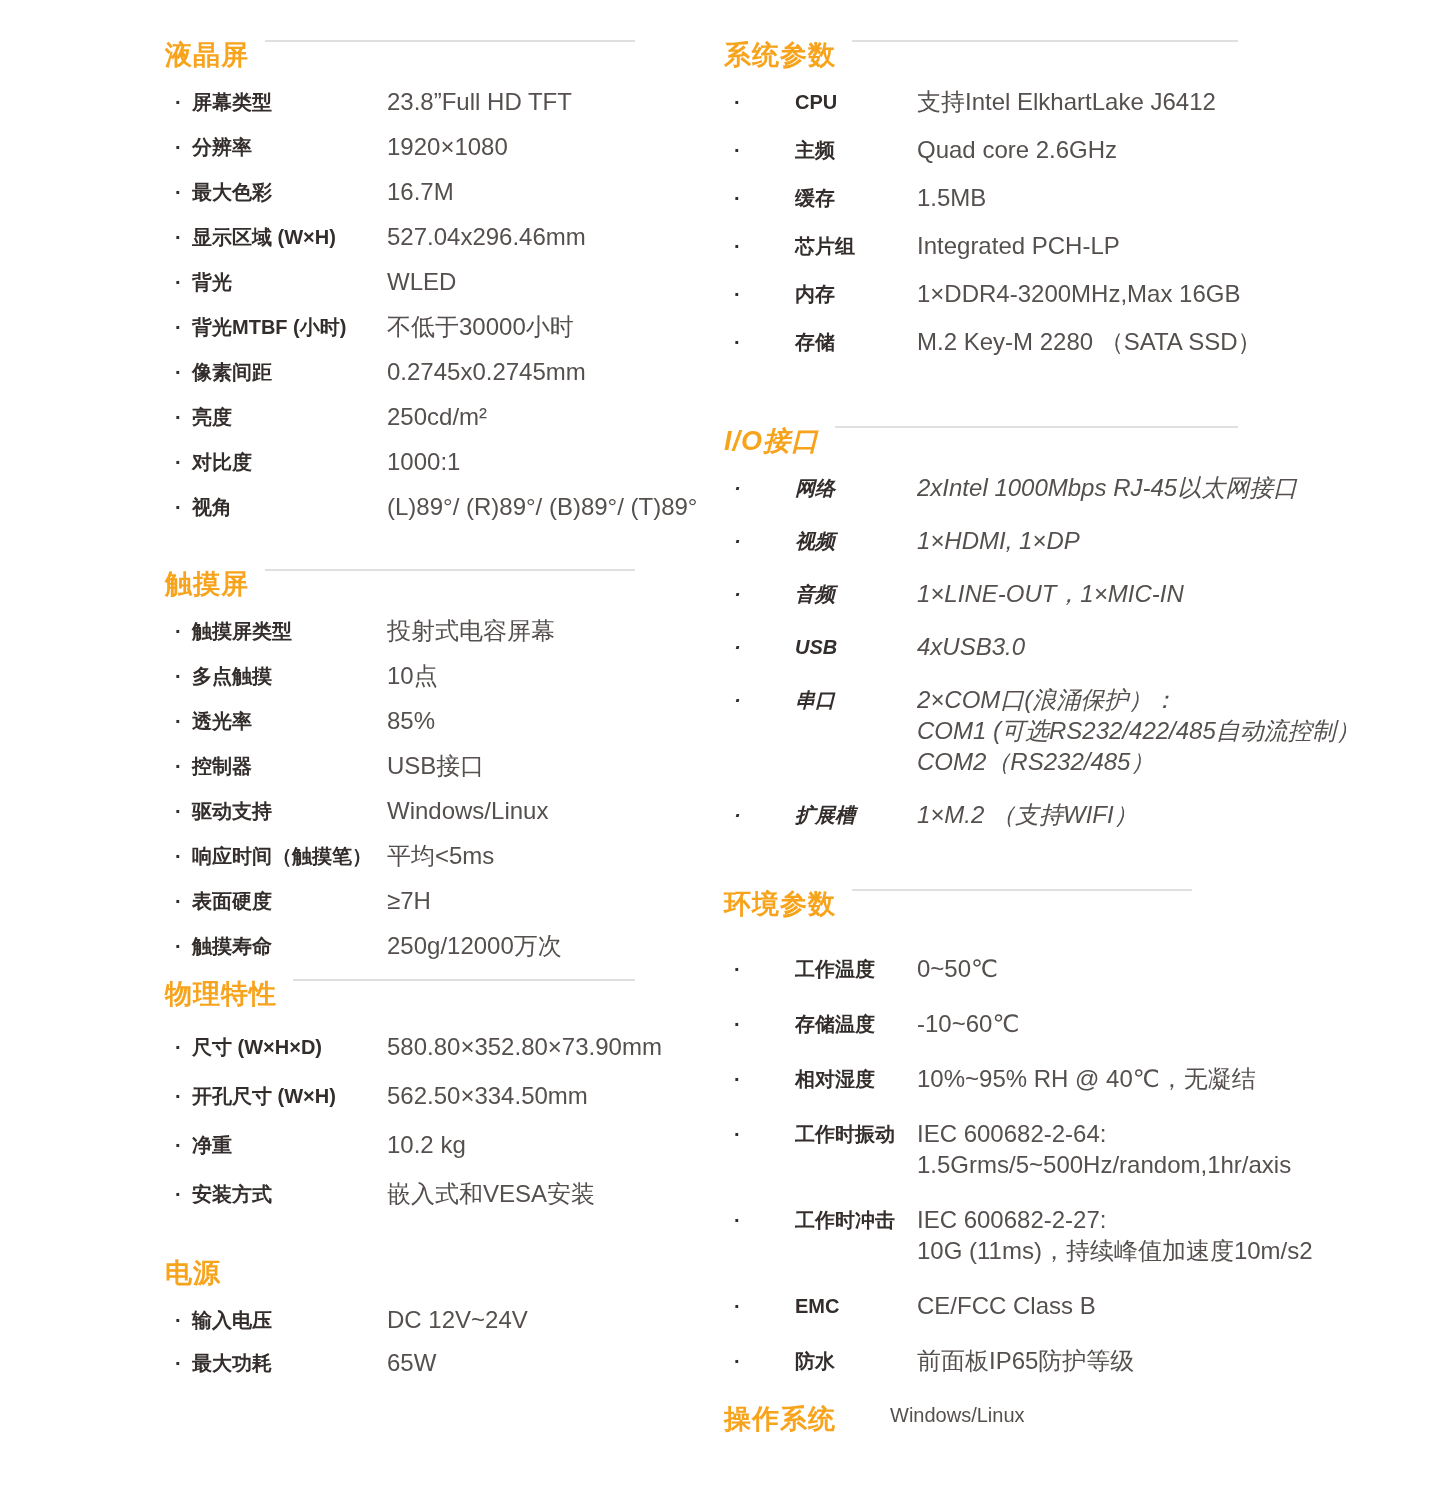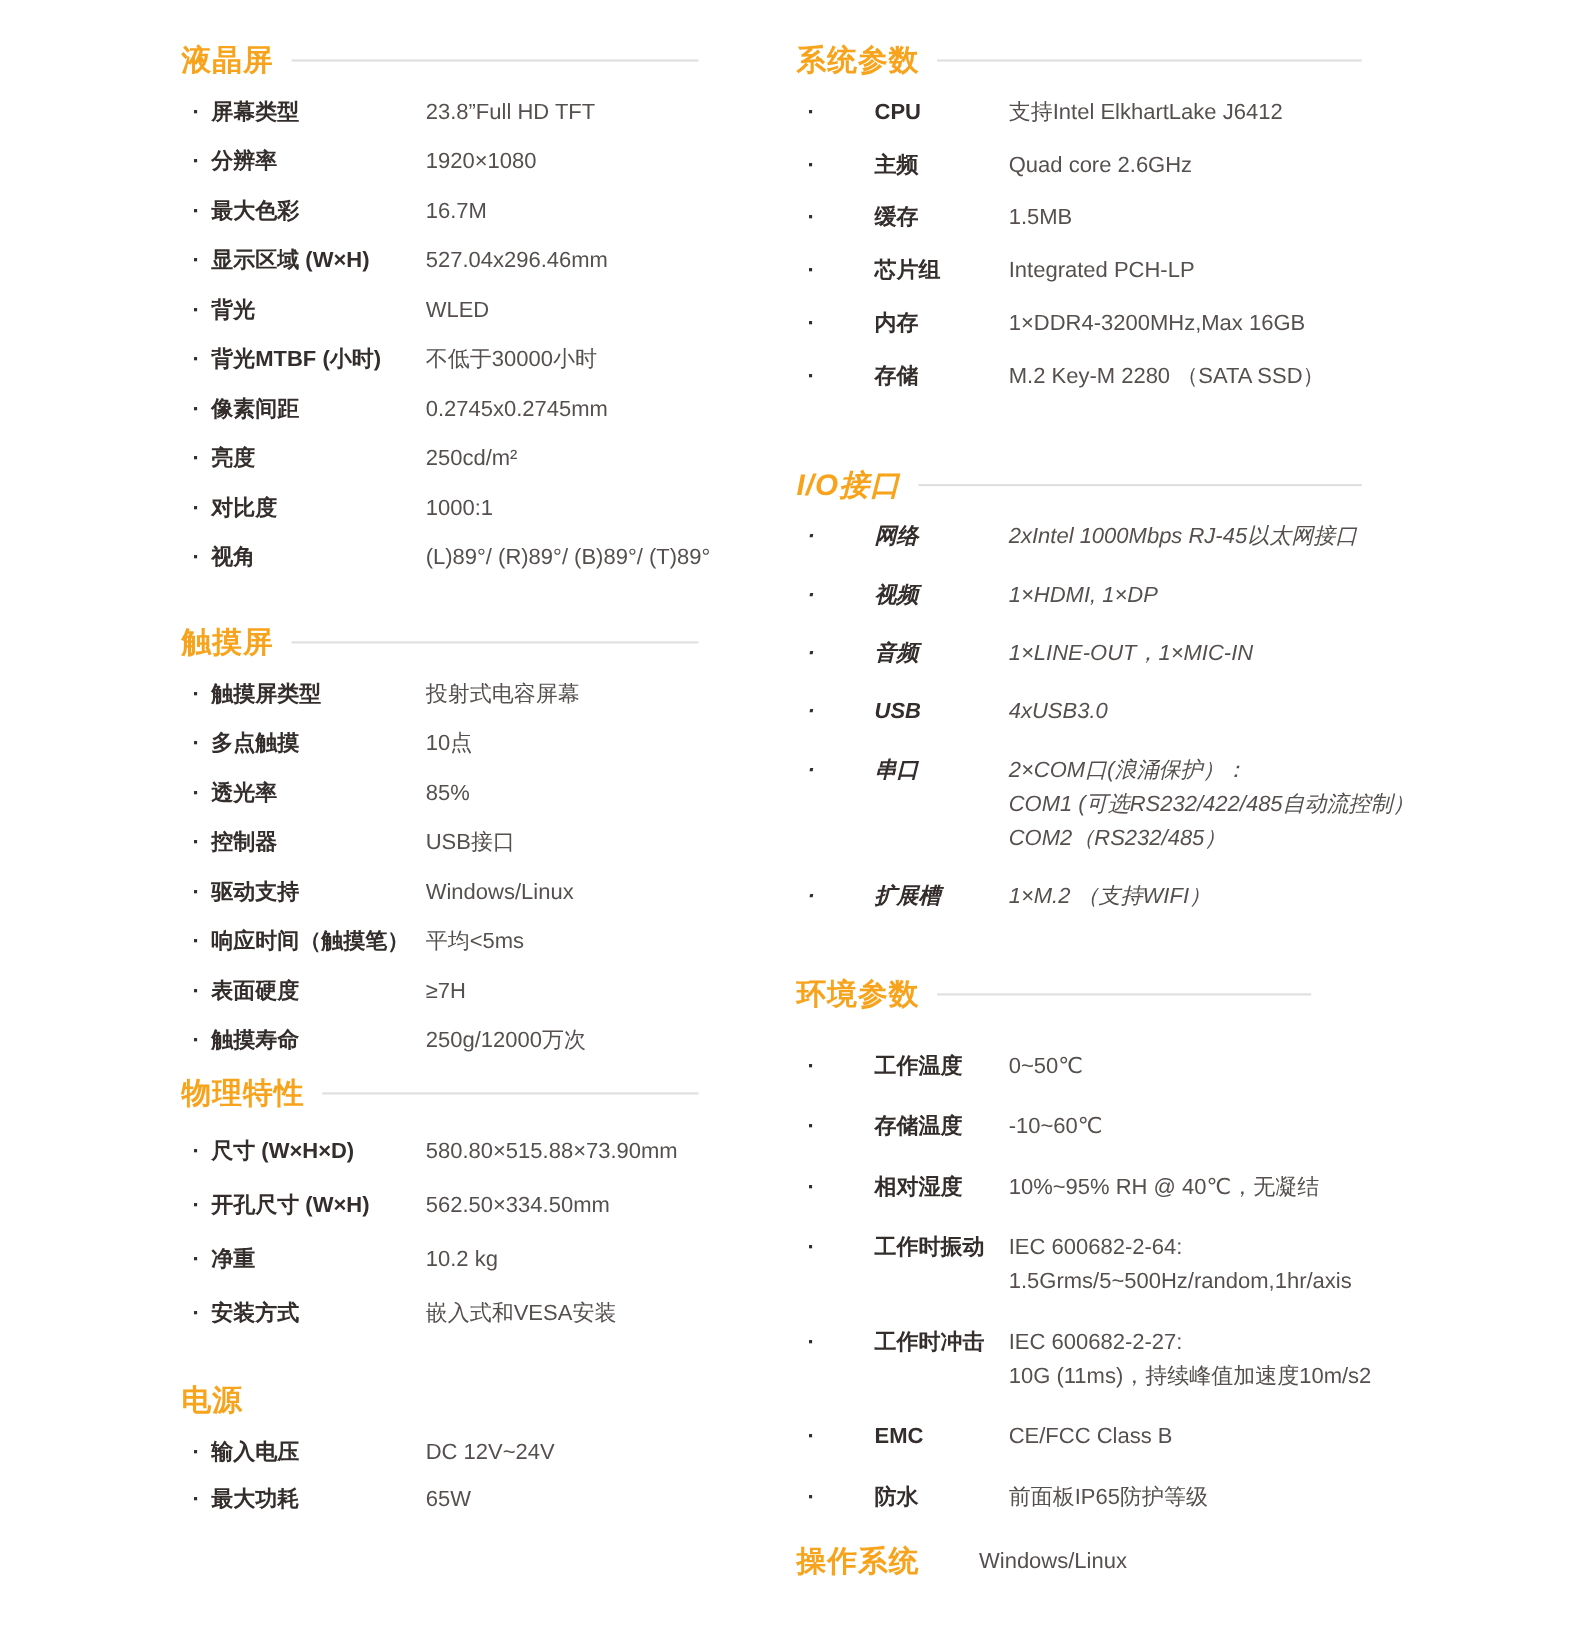--- a/index.html
+++ b/index.html
@@ -10,21 +10,21 @@
     background: #ffffff;
     font-family: "Liberation Sans", "DejaVu Sans", sans-serif;
     overflow: hidden;
   }
   .page { position: relative; width: 1446px; height: 1500px; background: #ffffff; }
   .col { position: absolute; top: 0; }
   #col-left  { left: 165px; width: 470px; padding-top: 40px; }
   #col-right { left: 724px; width: 514px; padding-top: 40px; }
 
   .spec-section { margin: 0; }
-  .section-header { display: flex; align-items: center; }
+  .section-header { display: flex; }
   .section-title {
     margin: 0;
     font-size: 27px;
     line-height: 30px;
     font-weight: bold;
     color: #F7A31C;
     letter-spacing: 1px;
     white-space: nowrap;
   }
   .section-line { flex: 1; height: 2px; background: #E0E0E0; margin-left: 16px; }
@@ -46,21 +46,21 @@
     color: #332E2C;
     font-weight: bold;
   }
   .label {
     font-size: 20px;
     line-height: 24px;
     font-weight: bold;
     color: #332E2C;
     white-space: nowrap;
   }
-  .value { flex: 1; font-size: 20px; color: #55504E; }
+  .value { flex: 1; font-size: 24px; color: #55504E; }
   .value-line { line-height: 24px; white-space: nowrap; }
   .value-line + .value-line { margin-top: 7px; }
 
   
   #col-left .label { width: 195px; flex: 0 0 195px; }
   #col-left .spec-row { margin-bottom: 21px; }
   #col-left section:nth-of-type(2) { margin-top: 50px; }
   #col-left section:nth-of-type(3) { }
   #col-left section:nth-of-type(3) .spec-row { margin-bottom: 25px; }
   #col-left section:nth-of-type(3) .rows { margin-top: 26px; }
@@ -231,21 +231,21 @@
     <div class="section-header">
       <h2 class="section-title">物理特性</h2>
       <span class="section-line"></span>
 
     </div>
     <div class="rows">
           <div class="spec-row">
     <span class="bullet">·</span>
     <span class="label">尺寸 (W×H×D)</span>
     <span class="value">
-              <div class="value-line">580.80×515.88×73.90mm</div>
+              <div class="value-line">580.80×352.80×73.90mm</div>
             </span>
   </div>
           <div class="spec-row">
     <span class="bullet">·</span>
     <span class="label">开孔尺寸 (W×H)</span>
     <span class="value">
               <div class="value-line">562.50×334.50mm</div>
             </span>
   </div>
           <div class="spec-row">

